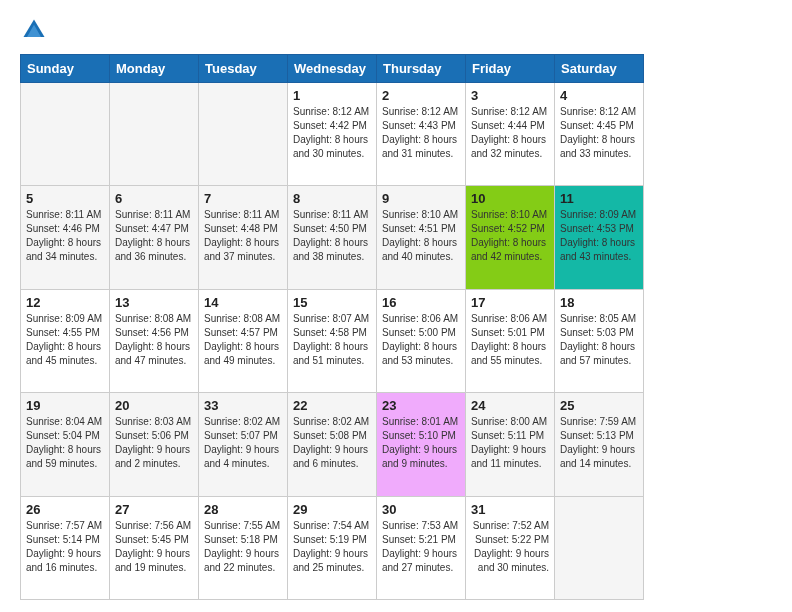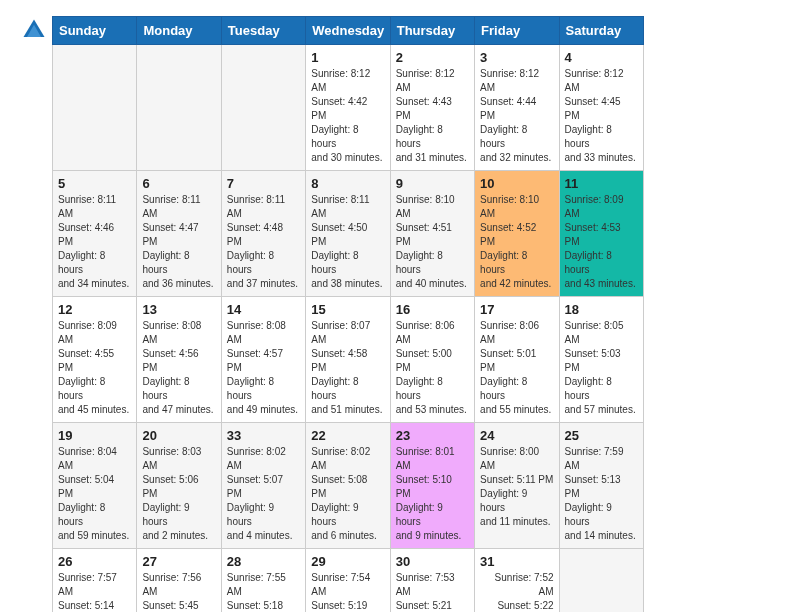--- a/index.html
+++ b/index.html
@@ -8,21 +8,21 @@
       height: 612px;
       font-family: Arial, sans-serif;
       background: #fff;
       overflow: hidden;
     }
     .page {
       width: 664px;
       height: 612px;
       padding: 16px 20px 12px 20px;
       display: flex;
-      flex-direction: row;
+      flex-direction: column;
     }
     .header {
       display: flex;
       justify-content: space-between;
       align-items: flex-start;
       margin-bottom: 10px;
     }
     .logo {
       display: flex;
       align-items: center;
@@ -187,21 +187,21 @@
 Daylight: 8 hours
 and 38 minutes.</div>
           </td>
           <td style="background: rgb(245, 245, 245);">
             <div class="day-number">9</div>
             <div class="day-info" style="white-space: pre-line;">Sunrise: 8:10 AM
 Sunset: 4:51 PM
 Daylight: 8 hours
 and 40 minutes.</div>
           </td>
-          <td style="background: #fdba74;">
+          <td style="background: #84cc16;">
             <div class="day-number">10</div>
             <div class="day-info" style="white-space: pre-line;">Sunrise: 8:10 AM
 Sunset: 4:52 PM
 Daylight: 8 hours
 and 42 minutes.</div>
           </td>
           <td style="background: #14b8a6;">
             <div class="day-number">11</div>
             <div class="day-info" style="white-space: pre-line;">Sunrise: 8:09 AM
 Sunset: 4:53 PM

